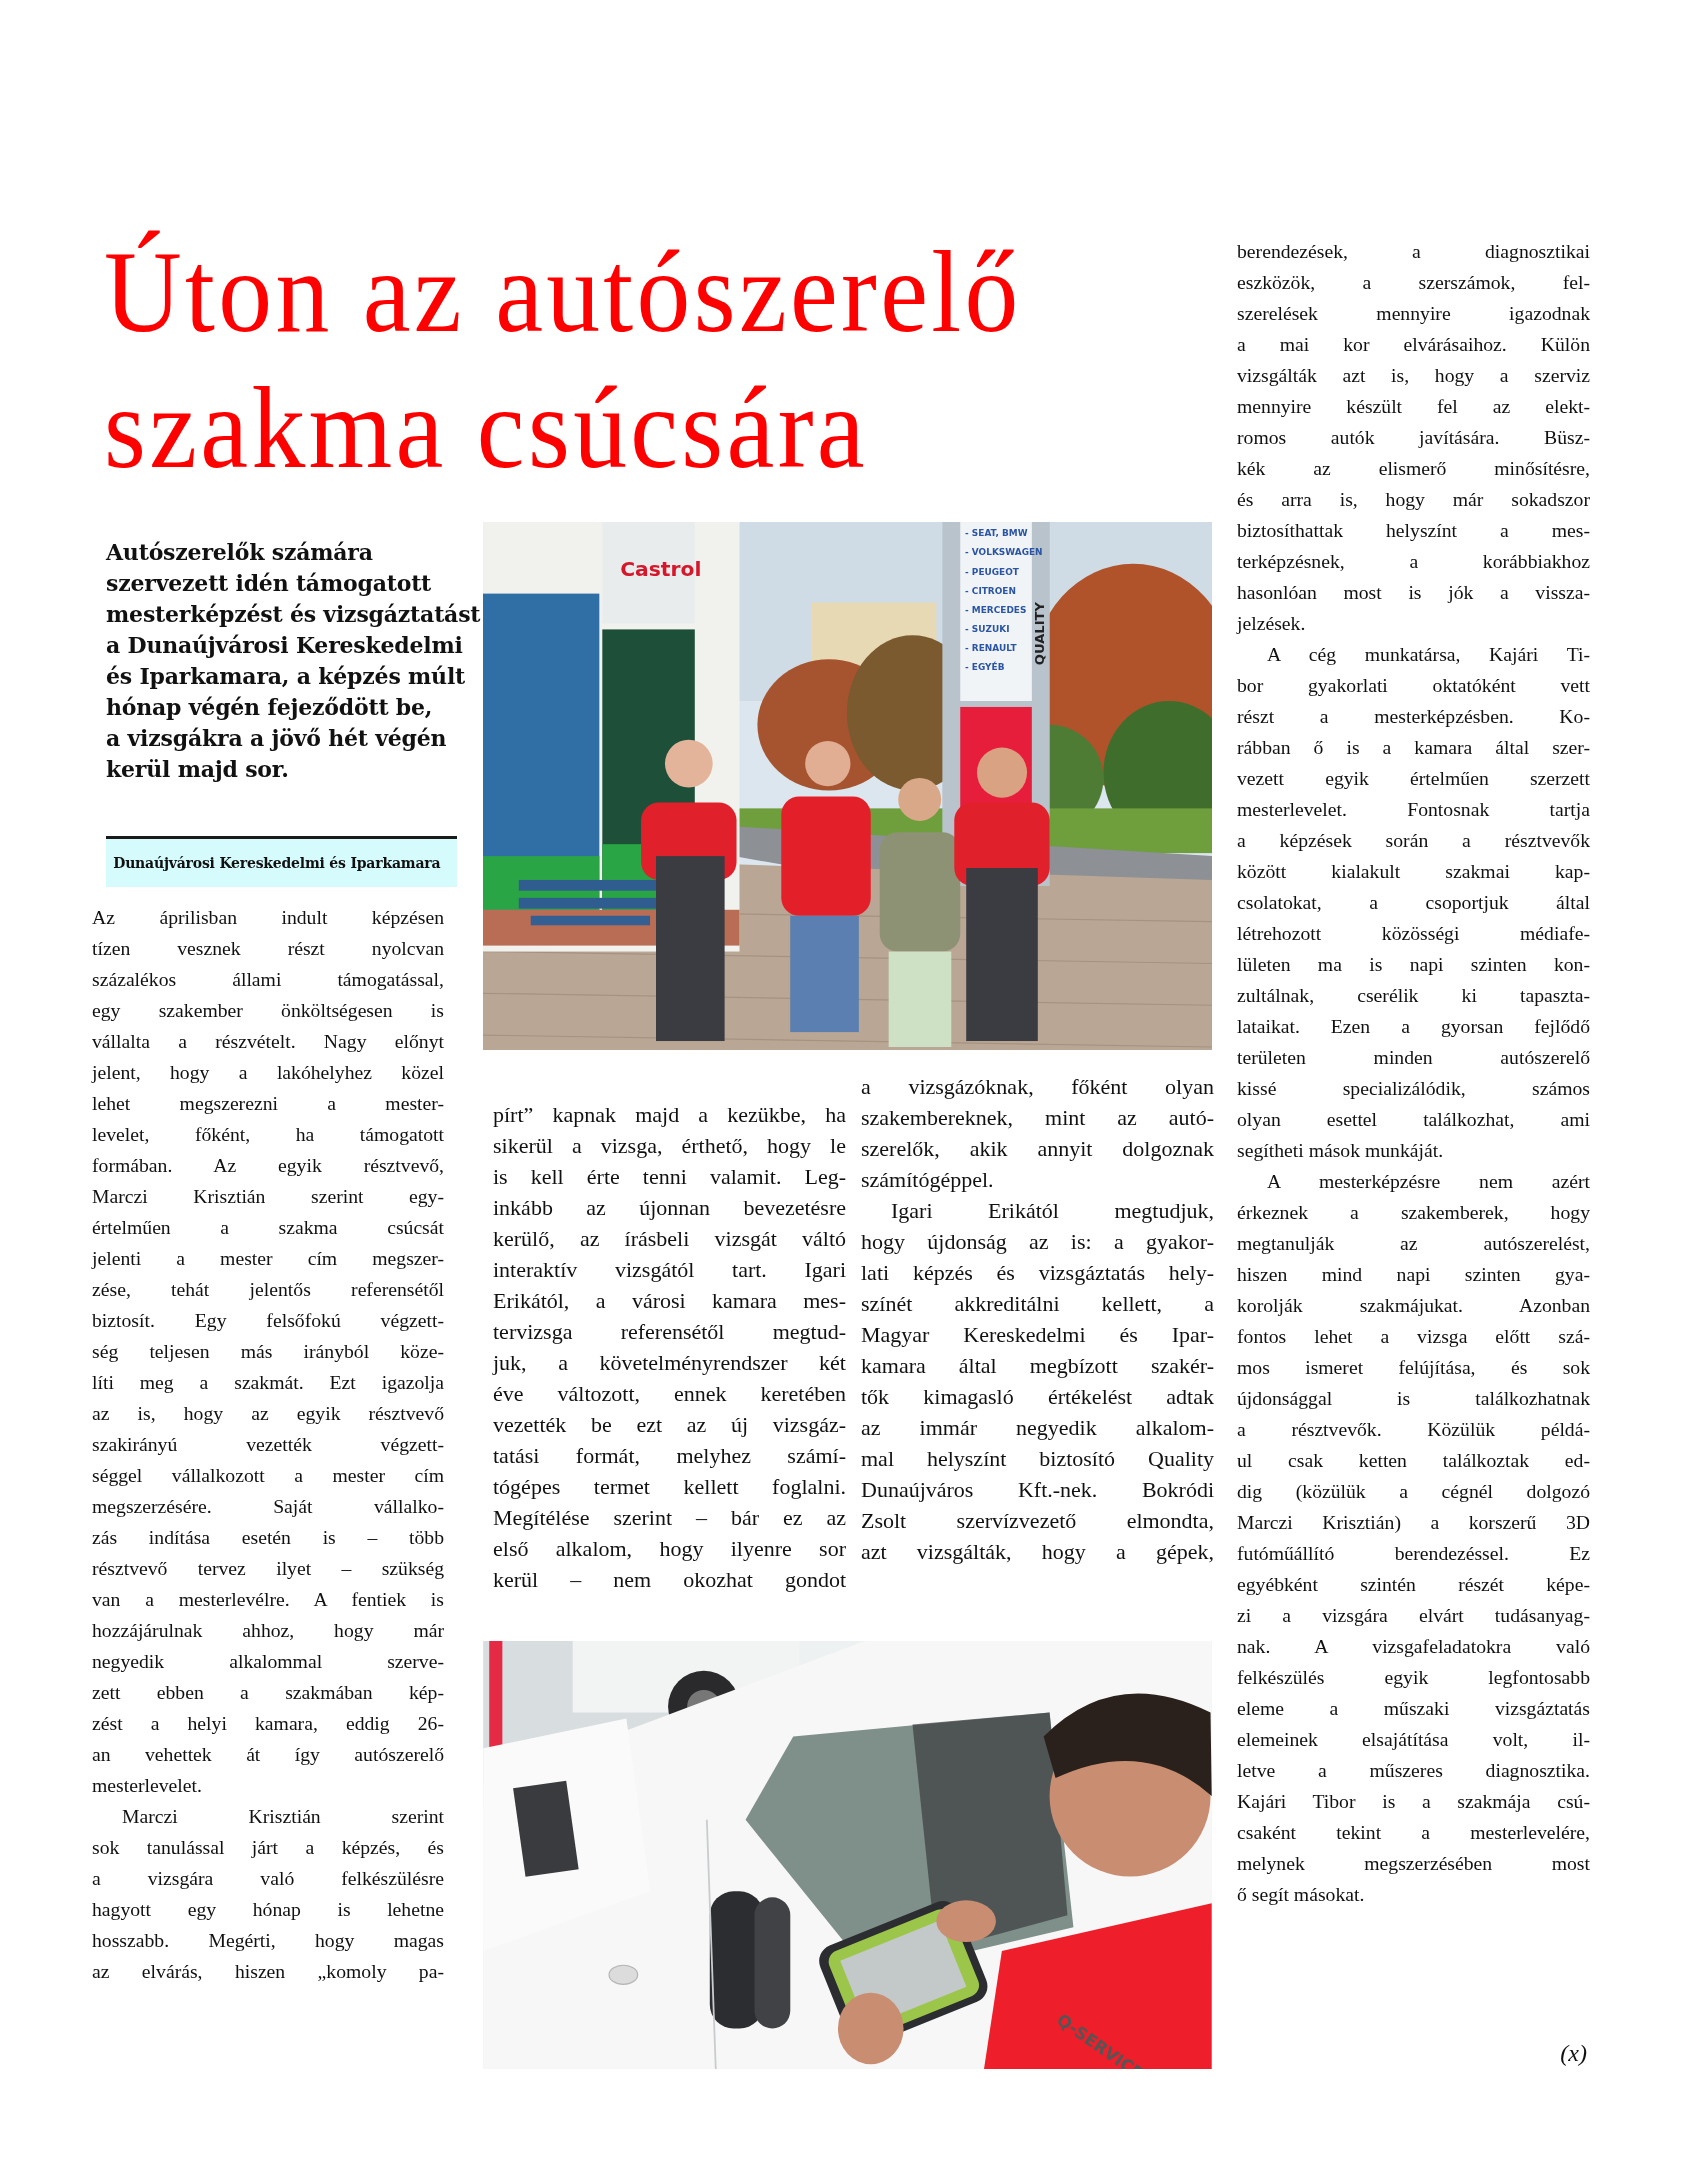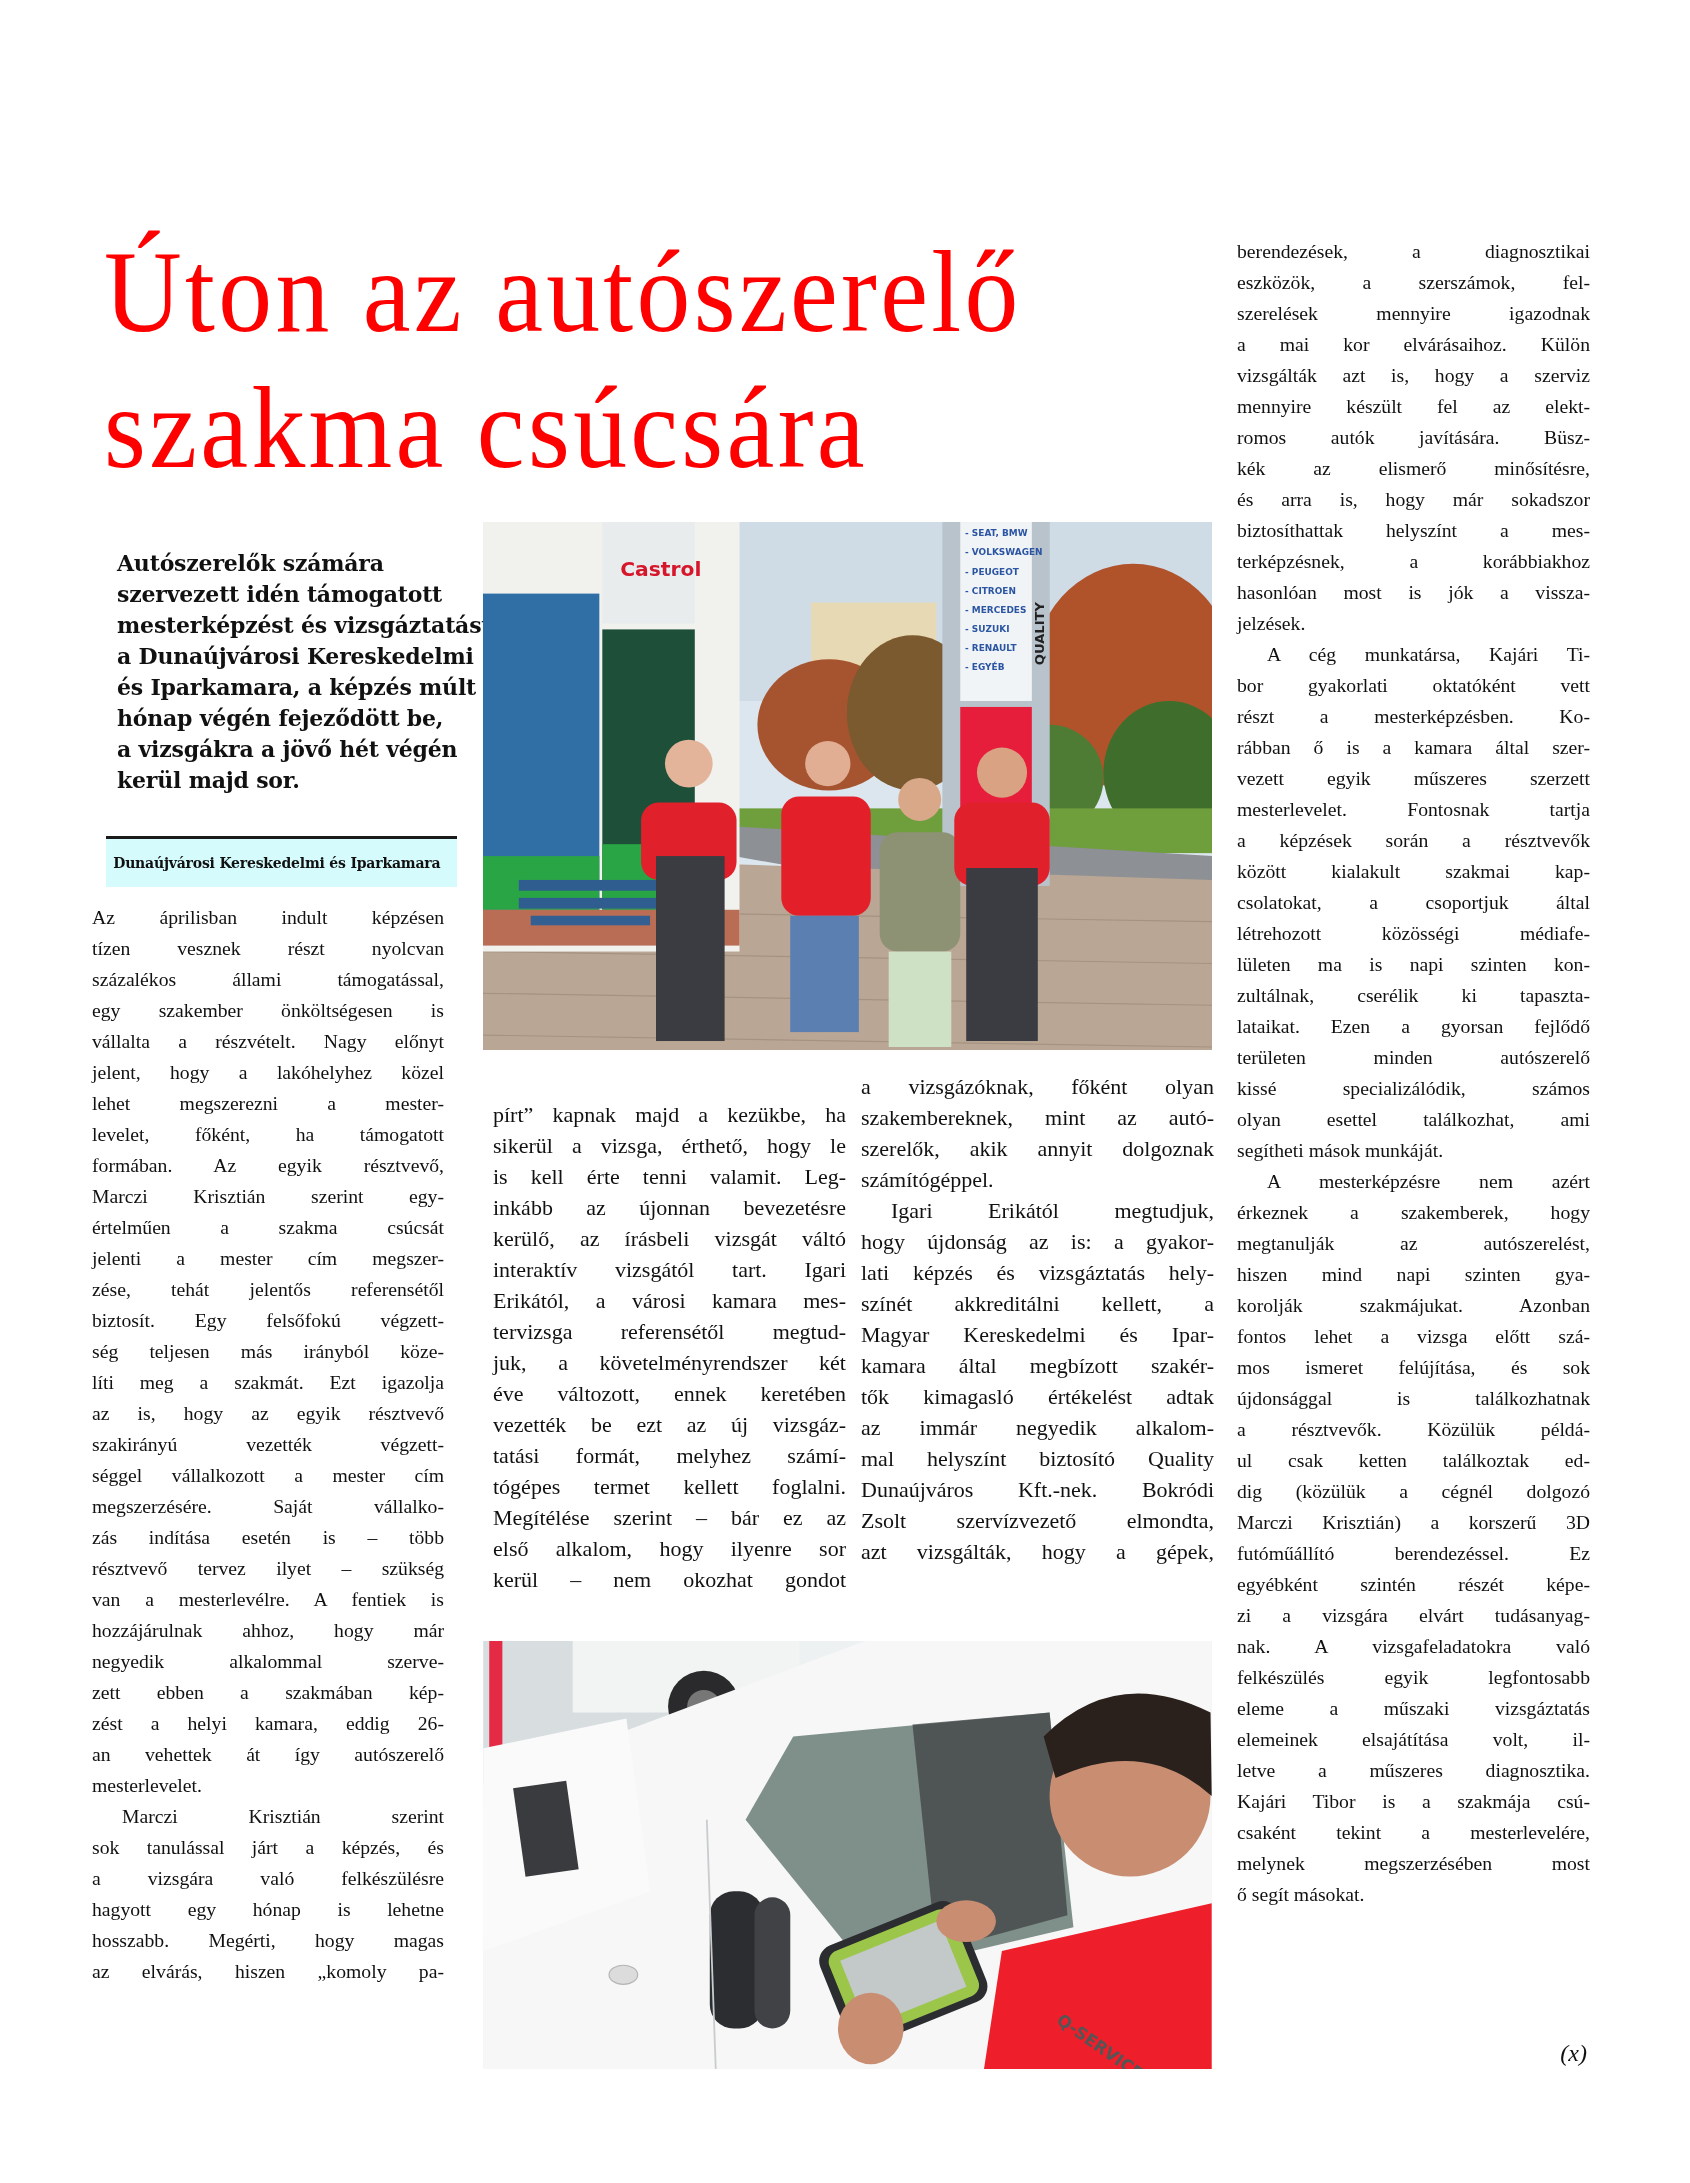--- a/index.html
+++ b/index.html
@@ -3,21 +3,21 @@
 <meta charset="utf-8">
 <style>
   html, body { margin: 0; padding: 0; background: #ffffff; }
   body { width: 1691px; height: 2183px; position: relative; overflow: hidden;
          font-family: "DejaVu Serif", "Liberation Serif", serif; color: #111; }
   .abs { position: absolute; }
   .title { left: 104px; top: 224px; width: 1026px; color: #ff0000;
            font-family: "Liberation Serif", serif; font-size: 117px; line-height: 136px;
            letter-spacing: 3.6px; transform: scaleX(0.92); transform-origin: left top; margin: 0; font-weight: normal; }
   .lead { left: 106px; top: 537px; width: 358px; font-family: "DejaVu Serif", serif;
-          font-weight: bold; font-size: 22px; line-height: 31px; margin: 11px; letter-spacing: -0.2px; }
+          font-weight: bold; font-size: 22px; line-height: 31px; margin: 0; letter-spacing: -0.2px; }
   .lead span { display: block; white-space: nowrap; }
   .source-rule { left: 106px; top: 836px; width: 351px; height: 3px; background: #1a1a1a; }
   .source-box { left: 106px; top: 839px; width: 351px; height: 48px; background: #d6fbfd;
                 display: flex; align-items: center; padding-left: 7.2px; box-sizing: border-box;
                 font-family: "DejaVu Serif", serif; font-weight: bold; font-size: 14px; letter-spacing: -0.2px; white-space: nowrap; }
   .col { font-family: Liberation Serif, serif; font-size: 19.7px; line-height: 31px; text-align: justify; }
   .col .ln { display: block; white-space: nowrap; text-align-last: justify; text-align: justify; height: 31px; overflow: visible; }
   .col .ln.last { text-align-last: left; }
   .col .ln.indent { padding-left: 30px; }
   .col-narrow { font-family: Liberation Serif, serif; font-size: 22px; margin-top: 29px; }
@@ -139,21 +139,21 @@
     <span class="ln">kék az elismerő minősítésre,</span>
     <span class="ln">és arra is, hogy már sokadszor</span>
     <span class="ln">biztosíthattak helyszínt a mes-</span>
     <span class="ln">terképzésnek, a korábbiakhoz</span>
     <span class="ln">hasonlóan most is jók a vissza-</span>
     <span class="ln last">jelzések.</span>
     <span class="ln indent">A cég munkatársa, Kajári Ti-</span>
     <span class="ln">bor gyakorlati oktatóként vett</span>
     <span class="ln">részt a mesterképzésben. Ko-</span>
     <span class="ln">rábban ő is a kamara által szer-</span>
-    <span class="ln">vezett egyik műszeres szerzett</span>
+    <span class="ln">vezett egyik értelműen szerzett</span>
     <span class="ln">mesterlevelet. Fontosnak tartja</span>
     <span class="ln">a képzések során a résztvevők</span>
     <span class="ln">között kialakult szakmai kap-</span>
     <span class="ln">csolatokat, a csoportjuk által</span>
     <span class="ln">létrehozott közösségi médiafe-</span>
     <span class="ln">lületen ma is napi szinten kon-</span>
     <span class="ln">zultálnak, cserélik ki tapaszta-</span>
     <span class="ln">lataikat. Ezen a gyorsan fejlődő</span>
     <span class="ln">területen minden autószerelő</span>
     <span class="ln">kissé specializálódik, számos</span>

